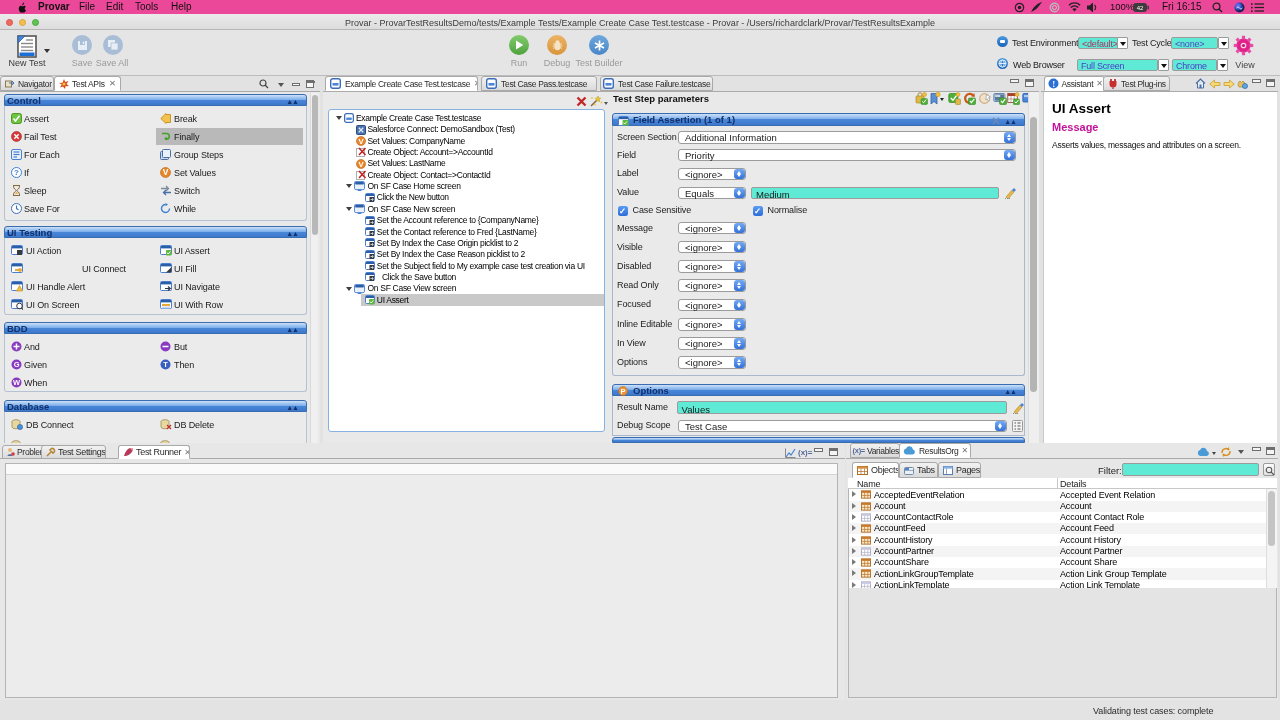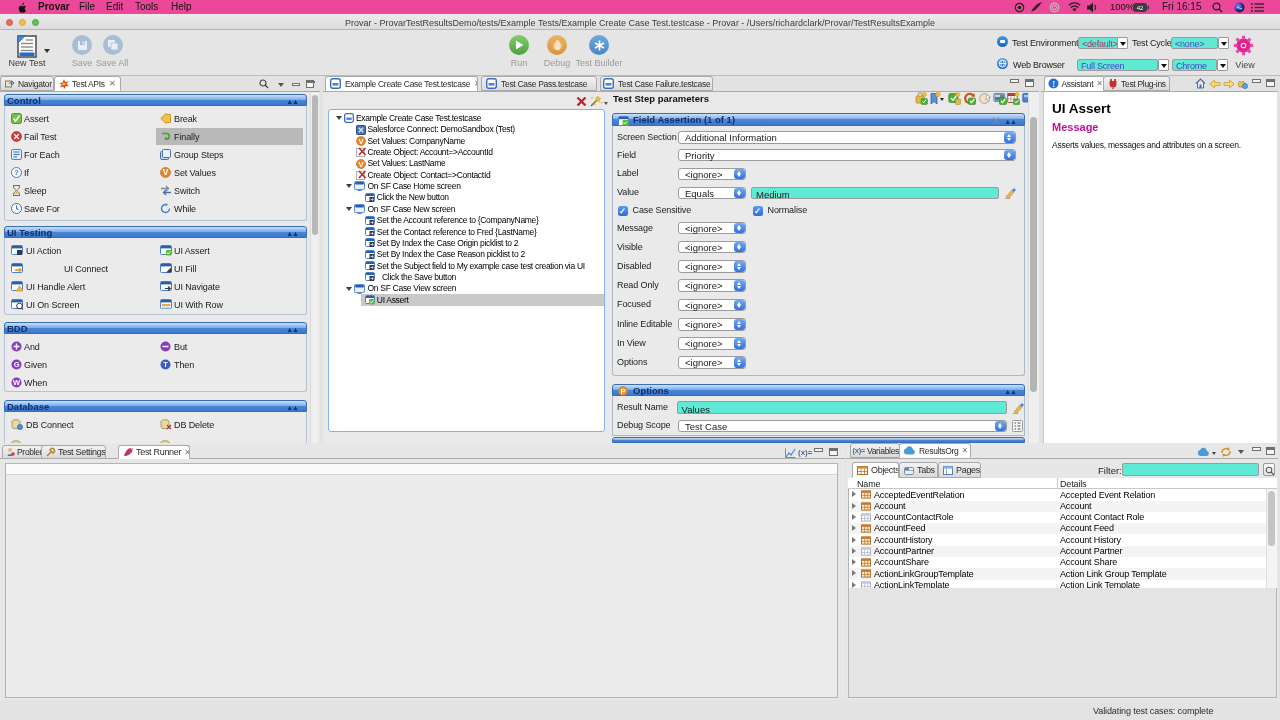--- a/index.html
+++ b/index.html
@@ -385,21 +385,21 @@
     </div>
     <div class="item" style="left:174px;top:170px;">UI Assert</div>
   <div class="item" style="left:11px;top:186.5px;">
       <svg width="12" height="11" viewBox="0 0 12 11">
         <rect x="0.5" y="0.5" width="11" height="9" rx="1" fill="#fff" stroke="#4a7fd0"></rect>
         <rect x="1" y="1" width="10" height="2.4" fill="#2a5fa8"></rect>
         <path d="M4 7 h6" stroke="#d89020" stroke-width="1.6"></path>
         <circle cx="9" cy="7" r="2" fill="#e8a83a"></circle>
       </svg>
     </div>
-    <div class="item" style="left:26px;top:188px;padding-left:38px;">UI Connect</div>
+    <div class="item" style="left:44px;top:188px;padding-left:38px;">UI Connect</div>
   <div class="item" style="left:160px;top:186.5px;">
       <svg width="12" height="11" viewBox="0 0 12 11">
         <rect x="0.5" y="0.5" width="11" height="9" rx="1" fill="#fff" stroke="#4a7fd0"></rect>
         <rect x="1" y="1" width="10" height="2.4" fill="#2a5fa8"></rect>
         <path d="M6 9.5 L11.5 4 l0 5.5 Z" fill="#38383f"></path>
       </svg>
     </div>
     <div class="item" style="left:174px;top:188px;">UI Fill</div>
   <div class="item" style="left:11px;top:204.5px;">
       <svg width="12" height="11" viewBox="0 0 12 11">

